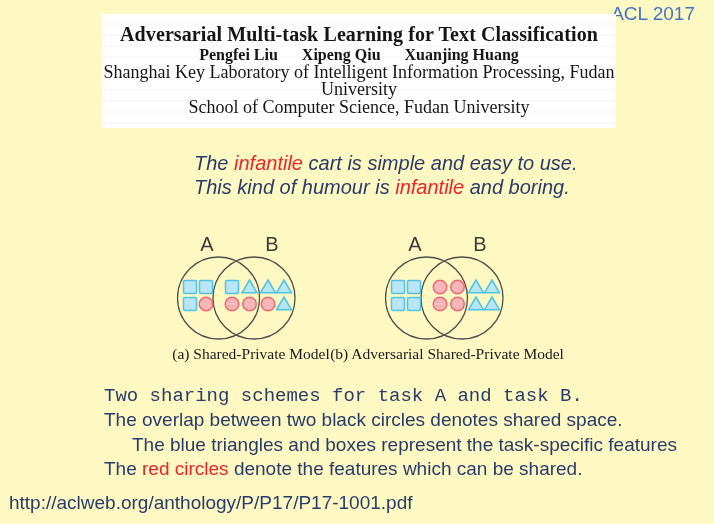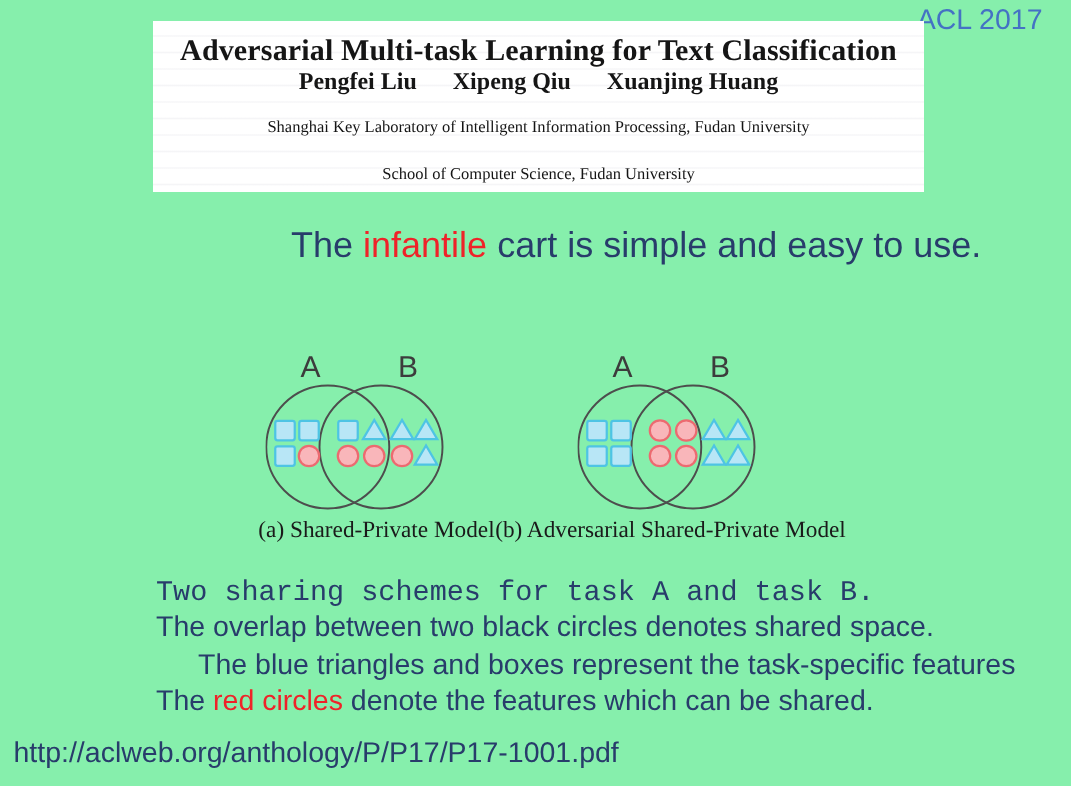--- a/index.html
+++ b/index.html
@@ -1,35 +1,35 @@
 <!DOCTYPE html>
 <html style="--navy: #283c6b; --accent: #4472c4;"><head>
 <meta charset="utf-8">
 <style>
   html,body{margin:0;padding:0;}
   body{background:#9a9a9a;font-family:"Liberation Sans",sans-serif;}
   .slide{
-    position:relative;width:714px;height:524px;background:#86efac;
+    position:relative;width:714px;height:524px;background:#fef9c3;
     overflow:hidden;margin:0 auto;
   }
   
   .badge{position:absolute;top:3px;right:19px;font-size:19px;color:var(--accent);}
   
   .paper{
     position:absolute;left:102px;top:14px;width:514px;height:114px;
     text-align:center;font-family:"Liberation Serif",serif;color:#151515;
     background:repeating-linear-gradient(180deg,#ffffff 0px,#ffffff 9px,#f5f5f7 10px,#ffffff 11px);
     box-sizing:border-box;padding-top:9px;
   }
   .paper-title{font-size:20px;font-weight:bold;line-height:23px;letter-spacing:.1px;}
   .paper-authors{font-size:16px;font-weight:bold;line-height:17px;}
   .paper-authors .author{margin:0 12px;}
-  .affil{font-size:11px;line-height:17px;margin-top:14px;}
+  .affil{font-size:18px;line-height:17px;margin-top:1px;}
   
-  .examples{position:absolute;left:194px;top:152px;font-size:24px;line-height:23.5px;color:var(--navy);}
+  .examples{position:absolute;left:194px;top:152px;font-size:20px;line-height:23.5px;color:var(--navy);font-style:italic;}
   
   .venn-svg{position:absolute;width:135px;height:118px;}
   .venn-a{left:177px;top:227px;}
   .venn-b{left:385px;top:227px;}
   .venn-letter{font-family:"Liberation Sans",sans-serif;font-size:20px;fill:#3c3c3c;}
   .caption{
     position:absolute;top:345px;font-family:"Liberation Serif",serif;
     font-size:15.5px;color:#1a1a1a;text-align:center;white-space:nowrap;
   }
   .caption-a{left:133px;width:236px;}
@@ -50,20 +50,21 @@
     <div class="paper-title">Adversarial Multi-task Learning for Text Classification</div>
     <div class="paper-authors">
       <span class="author">Pengfei Liu</span><span class="author">Xipeng Qiu</span><span class="author">Xuanjing Huang</span>
     </div>
     <div class="affil">Shanghai Key Laboratory of Intelligent Information Processing, Fudan University</div>
     <div class="affil">School of Computer Science, Fudan University</div>
   </div>
 
   <div class="examples">
     <div><span style="color: rgb(40, 60, 107);">The </span><span style="color: rgb(239, 35, 41);">infantile</span><span style="color: rgb(40, 60, 107);"> cart is simple and easy to use.</span></div>
+    <div><span style="color: rgb(40, 60, 107);">This kind of humour is </span><span style="color: rgb(239, 35, 41);">infantile</span><span style="color: rgb(40, 60, 107);"> and boring.</span></div>
   </div>
 
   <div class="venn-svg venn-a"><svg viewBox="0 0 135 118" width="135" height="118">
         <circle cx="41.5" cy="71" r="41" fill="none" stroke="#4d4d4d" stroke-width="1.3"></circle>
         <circle cx="77" cy="71" r="41" fill="none" stroke="#4d4d4d" stroke-width="1.3"></circle>
         <text x="30" y="24" text-anchor="middle" class="venn-letter">A</text>
         <text x="95" y="24" text-anchor="middle" class="venn-letter">B</text>
         <rect x="6.5" y="53.5" width="13" height="13" rx="1.5" fill="#b8e6f6" stroke="#4ec4e4" stroke-width="1.5"></rect>
         <rect x="22.5" y="53.5" width="13" height="13" rx="1.5" fill="#b8e6f6" stroke="#4ec4e4" stroke-width="1.5"></rect>
         <rect x="6.5" y="70.5" width="13" height="13" rx="1.5" fill="#b8e6f6" stroke="#4ec4e4" stroke-width="1.5"></rect>

